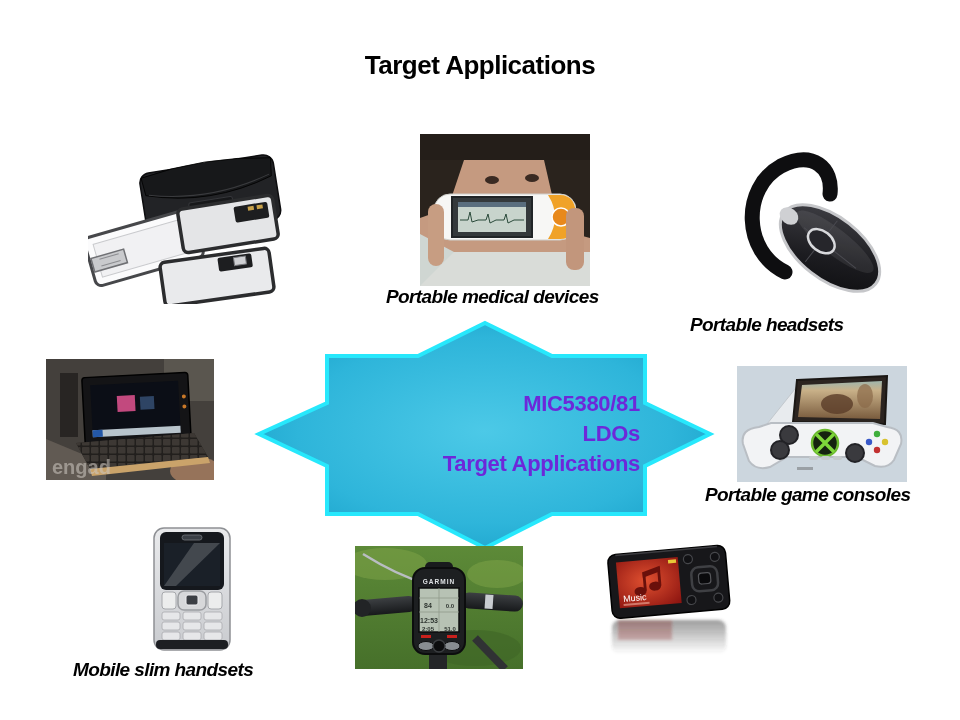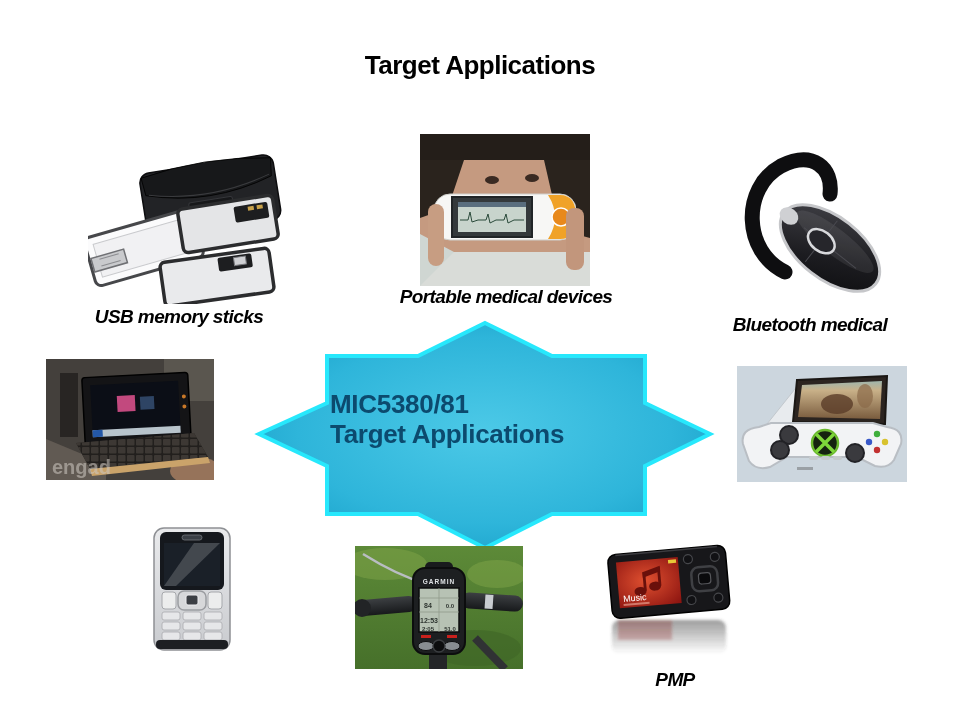--- a/index.html
+++ b/index.html
@@ -1,24 +1,24 @@
 <!DOCTYPE html>
 <html><head>
 <meta charset="utf-8">
 <style>
   html,body{margin:0;padding:0;background:#fff;}
   #slide{position:relative;width:960px;height:720px;background:#fff;overflow:hidden;
          font-family:"Liberation Sans","DejaVu Sans",sans-serif;padding-left:27px;}
   .abs{position:absolute;}
   #title{top:50px;left:0;width:960px;text-align:center;font-size:26px;font-weight:bold;
          color:#000;letter-spacing:-0.5px;}
-  .caption{font-size:19px;font-weight:bold;font-style:italic;color:#000;text-align:center;
+  .caption{font-size:19px;font-weight:bold;font-style:italic;color:#000;text-align:left;
            width:240px;letter-spacing:-0.6px;white-space:nowrap;}
-  #star-text{left:330px;top:389px;width:310px;text-align:left;font-size:26px;
-             font-weight:bold;color:#0c4a6e;line-height:30px;letter-spacing:-0.3px;}
+  #star-text{left:330px;top:389px;width:310px;text-align:right;font-size:22px;
+             font-weight:bold;color:#6d28d9;line-height:30px;letter-spacing:-0.3px;}
   .photo{display:block;}
   svg text{font-family:"Liberation Sans","DejaVu Sans",sans-serif;}
 </style>
 </head>
 <body>
 
 <div id="slide">
 
   <div id="title" class="abs">Target Applications</div>
 
@@ -27,20 +27,21 @@
       <radialGradient id="starG" cx="50%" cy="48%" r="75%">
         <stop offset="0%" stop-color="#4cc9e7"></stop>
         <stop offset="55%" stop-color="#2eb5da"></stop>
         <stop offset="100%" stop-color="#0b94bf"></stop>
       </radialGradient>
     </defs>
     <polygon points="235,8 302,41 395,41 395,88 460,119 395,151 395,199 302,199 235,233 168,199 77,199 77,151 9,119 77,88 77,41 168,41" fill="url(#starG)" stroke="#27e8fc" stroke-width="4" stroke-linejoin="miter"></polygon>
   </svg>
   <div id="star-text" class="abs">
     <div>MIC5380/81</div>
+    <div>LDOs</div>
     <div>Target Applications</div>
   </div>
 
   <svg class="abs photo" style="left:88px;top:152px" width="200" height="152" viewBox="0 0 200 152">
     <rect width="200" height="152" fill="#ffffff"></rect>
     <g transform="rotate(-9 120 46)">
       <rect x="55" y="12" width="135" height="66" rx="10" fill="#222326" stroke="#0d0d0f" stroke-width="1.5"></rect>
       <path d="M57,16 Q122,4 188,16 L186,34 Q122,54 59,34 Z" fill="#17181a" stroke="#000" stroke-width="0.8"></path>
       <path d="M62,34 Q122,50 184,32" fill="none" stroke="#3a3b3e" stroke-width="1"></path>
       <rect x="100" y="48" width="44" height="9" rx="2" fill="#17181a" stroke="#35363a" stroke-width="1"></rect>
@@ -57,21 +58,20 @@
       <rect x="148" y="56" width="34" height="16" rx="2" fill="#1d1e20"></rect>
       <rect x="162" y="58" width="6" height="4" fill="#c9a24a"></rect>
       <rect x="171" y="58" width="6" height="4" fill="#c9a24a"></rect>
     </g>
     <g transform="rotate(-8 130 125)">
       <rect x="74" y="103" width="110" height="44" rx="5" fill="#e9eaec" stroke="#2b2c2e" stroke-width="3.5"></rect>
       <rect x="132" y="106" width="34" height="14" rx="2" fill="#1d1e20"></rect>
       <rect x="148" y="108" width="12" height="8" fill="#cfd0d3" stroke="#77787c" stroke-width="1"></rect>
     </g>
   </svg>
-  <div class="abs caption" style="left:59px;top:306px">USB memory sticks</div>
 
   <svg class="abs photo" style="left:420px;top:134px" width="170" height="152" viewBox="0 0 170 152">
     <rect width="170" height="152" fill="#c59a80"></rect>
     <rect x="0" y="0" width="170" height="26" fill="#241e19"></rect>
     <path d="M0,26 L44,26 L28,74 L0,84 Z" fill="#2a231d"></path>
     <path d="M170,26 L124,26 L140,96 L170,104 Z" fill="#2a231d"></path>
     <ellipse cx="72" cy="46" rx="7" ry="4" fill="#3a2a22"></ellipse>
     <ellipse cx="112" cy="44" rx="7" ry="4" fill="#3a2a22"></ellipse>
     <rect x="0" y="118" width="170" height="34" fill="#d9dcd8"></rect>
     <path d="M0,100 L34,118 L0,152 Z" fill="#cfd6d2"></path>
@@ -102,21 +102,21 @@
     <path d="M52,120 C10,100 8,36 48,14 C80,-2 100,16 97,42" fill="none" stroke="#0e0e10" stroke-width="15" stroke-linecap="round"></path>
     <g transform="rotate(38 97 96)">
       <ellipse cx="97" cy="96" rx="58" ry="31" fill="url(#btG)" stroke="#c6c7ca" stroke-width="3"></ellipse>
       <ellipse cx="97" cy="88" rx="48" ry="13" fill="#ffffff" opacity="0.08"></ellipse>
       <ellipse cx="45" cy="96" rx="10" ry="8" fill="#cfd0d3"></ellipse>
       <line x1="64" y1="96" x2="130" y2="96" stroke="#4a4a50" stroke-width="1"></line>
       <line x1="86" y1="70" x2="86" y2="122" stroke="#4a4a50" stroke-width="1"></line>
       <ellipse cx="86" cy="96" rx="15" ry="10" fill="#26262b" stroke="#d8d9dc" stroke-width="2.5"></ellipse>
     </g>
   </svg>
-  <div class="abs caption" style="left:690px;top:314px">Bluetooth medical</div>
+  <div class="abs caption" style="left:690px;top:314px">Portable headsets</div>
 
   <svg class="abs photo" style="left:46px;top:359px" width="168" height="121" viewBox="0 0 168 121">
     <defs>
       <pattern id="keysP" width="9" height="8" patternUnits="userSpaceOnUse">
         <rect width="7.5" height="6.5" rx="1" fill="#403b36"></rect>
       </pattern>
     </defs>
     <rect width="168" height="121" fill="#44403c"></rect>
     <rect x="14" y="14" width="18" height="64" fill="#23211f" opacity="0.85"></rect>
     <rect x="38" y="20" width="12" height="52" fill="#57504a" opacity="0.8"></rect>
@@ -167,20 +167,21 @@
       <circle cx="140" cy="68" r="3.2" fill="#3fae3c"></circle>
       <circle cx="148" cy="76" r="3.2" fill="#d8c22e"></circle>
       <circle cx="132" cy="76" r="3.2" fill="#3858c8"></circle>
       <circle cx="140" cy="84" r="3.2" fill="#c23030"></circle>
       <rect x="72" y="90" width="9" height="4" rx="2" fill="#c6cacd"></rect>
       <rect x="84" y="90" width="9" height="4" rx="2" fill="#c6cacd"></rect>
       <rect x="96" y="90" width="9" height="4" rx="2" fill="#c6cacd"></rect>
       <rect x="60" y="101" width="16" height="3" fill="#9aa0a5"></rect>
     </g>
   </svg>
+  <div class="abs caption" style="left:705px;top:484px">Portable game consoles</div>
 
   <svg class="abs photo" style="left:136px;top:526px" width="112" height="127" viewBox="0 0 112 127">
     <defs>
       <linearGradient id="phoneG" x1="0" y1="0" x2="0" y2="1">
         <stop offset="0%" stop-color="#e9eaec"></stop>
         <stop offset="100%" stop-color="#c9cbcf"></stop>
       </linearGradient>
     </defs>
     <rect width="112" height="127" fill="#ffffff"></rect>
     <g>
@@ -202,20 +203,21 @@
         <rect x="26" y="96" width="18" height="8" rx="2" fill="#e6e7e9" stroke="#a9abaf" stroke-width="0.8"></rect>
         <rect x="47" y="96" width="18" height="8" rx="2" fill="#e6e7e9" stroke="#a9abaf" stroke-width="0.8"></rect>
         <rect x="68" y="96" width="18" height="8" rx="2" fill="#e6e7e9" stroke="#a9abaf" stroke-width="0.8"></rect>
         <rect x="26" y="106" width="18" height="8" rx="2" fill="#e6e7e9" stroke="#a9abaf" stroke-width="0.8"></rect>
         <rect x="47" y="106" width="18" height="8" rx="2" fill="#e6e7e9" stroke="#a9abaf" stroke-width="0.8"></rect>
         <rect x="68" y="106" width="18" height="8" rx="2" fill="#e6e7e9" stroke="#a9abaf" stroke-width="0.8"></rect>
       </g>
       <rect x="20" y="114" width="72" height="9" rx="4" fill="#1d1f23"></rect>
     </g>
   </svg>
+  <div class="abs caption" style="left:73px;top:659px">Mobile slim handsets</div>
 
   <svg class="abs photo" style="left:355px;top:546px" width="168" height="123" viewBox="0 0 168 123">
     <defs>
       <linearGradient id="grassG" x1="0" y1="0" x2="0" y2="1">
         <stop offset="0%" stop-color="#5d8a38"></stop>
         <stop offset="100%" stop-color="#46702a"></stop>
       </linearGradient>
       <linearGradient id="barG" x1="0" y1="0" x2="0" y2="1">
         <stop offset="0%" stop-color="#3c3f42"></stop>
         <stop offset="100%" stop-color="#17191b"></stop>
@@ -291,15 +293,14 @@
       <text x="22" y="66" font-size="9" fill="#ffffff">Music</text>
       <rect x="22" y="68" width="26" height="2" fill="#f0b0a0" opacity="0.6"></rect>
       <rect x="92" y="38" width="26" height="24" rx="7" fill="none" stroke="#3f4044" stroke-width="2.5"></rect>
       <rect x="99" y="44" width="12" height="11" rx="3" fill="#0a0a0c" stroke="#55565a" stroke-width="1.2"></rect>
       <circle cx="90" cy="29" r="4.5" fill="#111114" stroke="#46474b" stroke-width="1.2"></circle>
       <circle cx="117" cy="29" r="4.5" fill="#111114" stroke="#46474b" stroke-width="1.2"></circle>
       <circle cx="90" cy="70" r="4.5" fill="#111114" stroke="#46474b" stroke-width="1.2"></circle>
       <circle cx="117" cy="70" r="4.5" fill="#111114" stroke="#46474b" stroke-width="1.2"></circle>
     </g>
   </svg>
-  <div class="abs caption" style="left:555px;top:669px">PMP</div>
 
 </div>
 
 </body></html>

